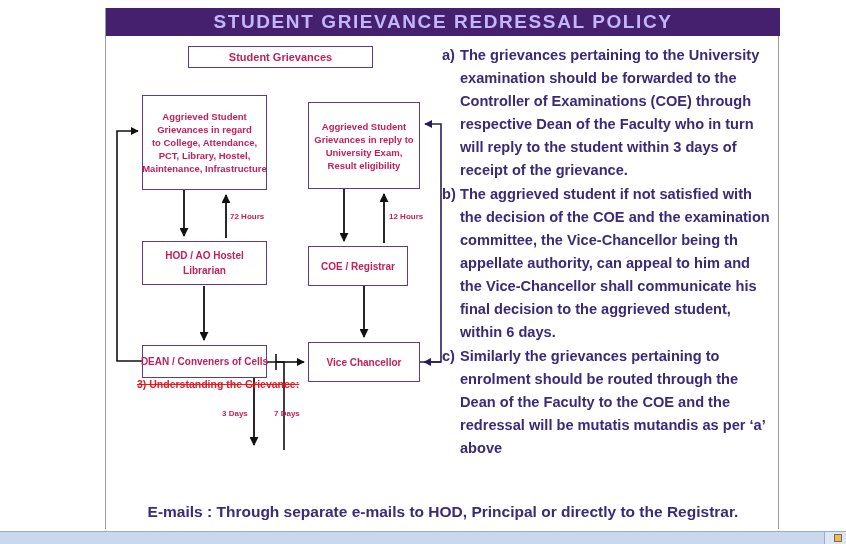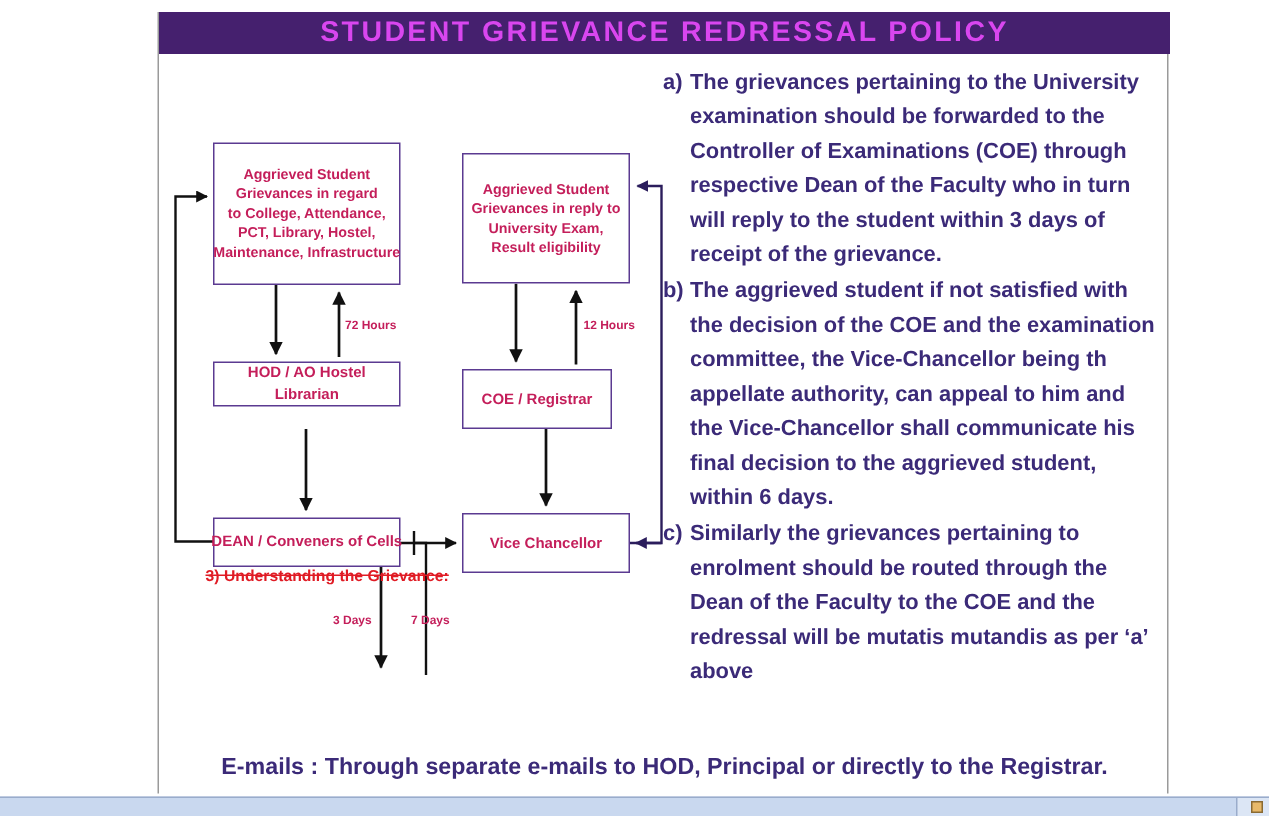--- a/index.html
+++ b/index.html
@@ -39,21 +39,21 @@
     left: 0px;
     top: 0px;
     width: 674px;
     height: 28px;
     background: #45206e;
     display: flex;
     align-items: center;
     justify-content: center;
   }
   #title-text {
-    color: #d946ef;
+    color: #c4b5fd;
     font-weight: bold;
     font-size: 19px;
     letter-spacing: 1.6px;
     font-family: "Liberation Sans", sans-serif;
     white-space: nowrap;
   }
 
   
   #diagram {
     position: absolute;
@@ -85,21 +85,21 @@
     left: 82px; top: 10px; width: 185px; height: 22px;
     font-size: 11px;
   }
   #box-aggrieved-college {
     left: 36px; top: 59px; width: 125px; height: 95px;
   }
   #box-aggrieved-exam {
     left: 202px; top: 66px; width: 112px; height: 87px;
   }
   #box-hod {
-    left: 36px; top: 205px; width: 125px; height: 30px;
+    left: 36px; top: 205px; width: 125px; height: 44px;
     font-size: 10px; line-height: 15px;
   }
   #box-coe {
     left: 202px; top: 210px; width: 100px; height: 40px;
     font-size: 10px;
   }
   #box-dean {
     left: 36px; top: 309px; width: 125px; height: 33px;
     font-size: 10px;
   }
@@ -254,20 +254,23 @@
         <path d="M 314 326 L 335 326 L 335 88 L 319 88" stroke="#2b1d5c" stroke-width="1.6" fill="none" marker-end="url(#arrowp)"></path>
         <path d="M 335 326 L 318 326" stroke="#2b1d5c" stroke-width="1.6" fill="none" marker-end="url(#arrowp)"></path>
 
         <path d="M 161 326 L 178 326 L 178 414" stroke="#111111" stroke-width="1.6" fill="none"></path>
         <path d="M 170 326 L 198 326" stroke="#111111" stroke-width="1.6" fill="none" marker-end="url(#arrow)"></path>
         <path d="M 170 318 L 170 334" stroke="#111111" stroke-width="1.6" fill="none"></path>
 
         <path d="M 148 342 L 148 409" stroke="#111111" stroke-width="1.8" fill="none" marker-end="url(#arrow)"></path>
       </svg>
 
+      <div class="fbox" id="box-student-grievances">
+        <span>Student Grievances</span>
+      </div>
 
       <div class="fbox" id="box-aggrieved-college">
         <span>Aggrieved Student</span>
         <span>Grievances in regard</span>
         <span>to College, Attendance,</span>
         <span>PCT, Library, Hostel,</span>
         <span>Maintenance, Infrastructure</span>
       </div>
 
       <div class="fbox" id="box-aggrieved-exam">

